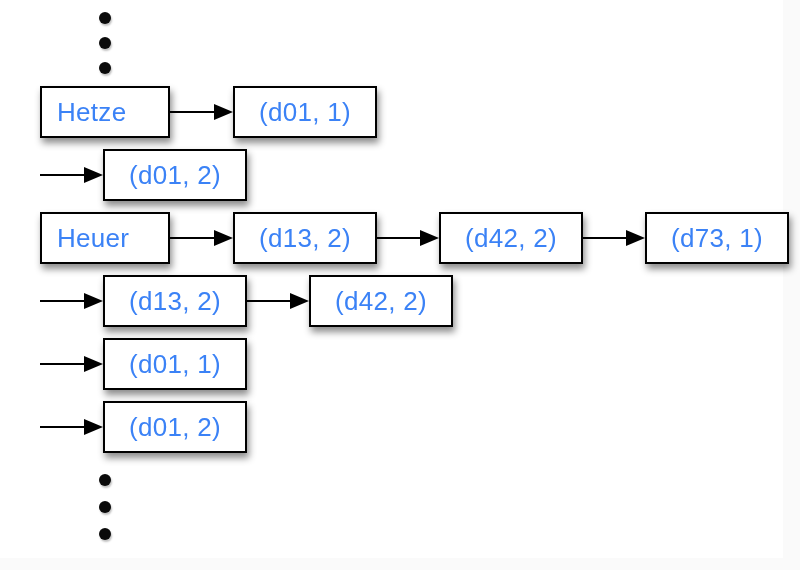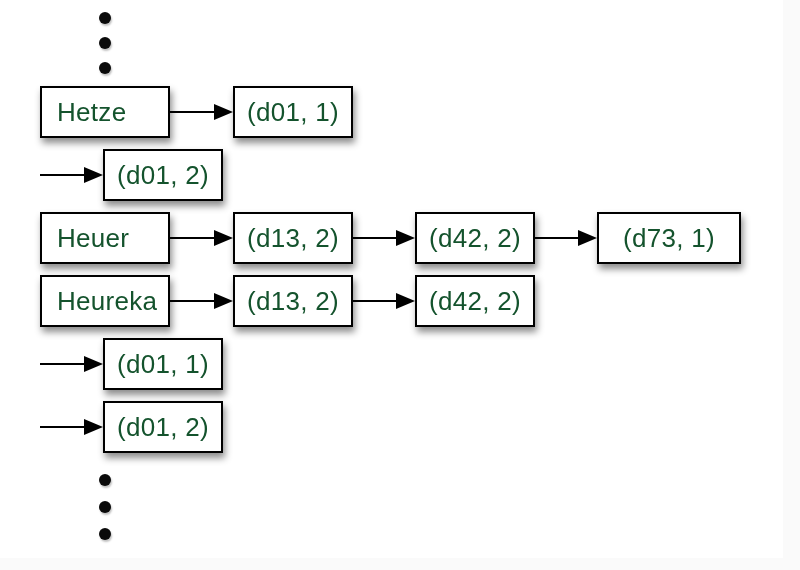--- a/index.html
+++ b/index.html
@@ -65,32 +65,32 @@
   }
   .box {
     box-sizing: border-box;
     height: 52px;
     background: #ffffff;
     border: 2.5px solid #000000;
     box-shadow: 2px 5px 7px rgba(0,0,0,0.45);
     display: flex;
     align-items: center;
     font-size: 26px;
-    color: #14532d;
+    color: #3b82f6;
     letter-spacing: 0.3px;
     white-space: nowrap;
     flex: 0 0 auto;
   }
   .box.term {
     width: 130px;
     padding-left: 15px;
     justify-content: flex-start;
   }
   .box.posting {
-    width: 120px;
+    width: 144px;
     justify-content: center;
   }
   .box.posting.last-col {
     width: 144px;
   }
   
   .arrow {
     flex: 0 0 auto;
     height: 52px;
     display: flex;
@@ -157,21 +157,20 @@
           </div>
         <div class="box posting">(d42, 2)</div>
         <div class="arrow a2">
             <span class="shaft"></span>
             <span class="head"></span>
           </div>
         <div class="box posting last-col">(d73, 1)</div>
       </div>
 
       <div class="row">
-        <div class="box term">Heureka</div>
         <div class="arrow a1">
             <span class="shaft"></span>
             <span class="head"></span>
           </div>
         <div class="box posting">(d13, 2)</div>
         <div class="arrow a2">
             <span class="shaft"></span>
             <span class="head"></span>
           </div>
         <div class="box posting">(d42, 2)</div>

